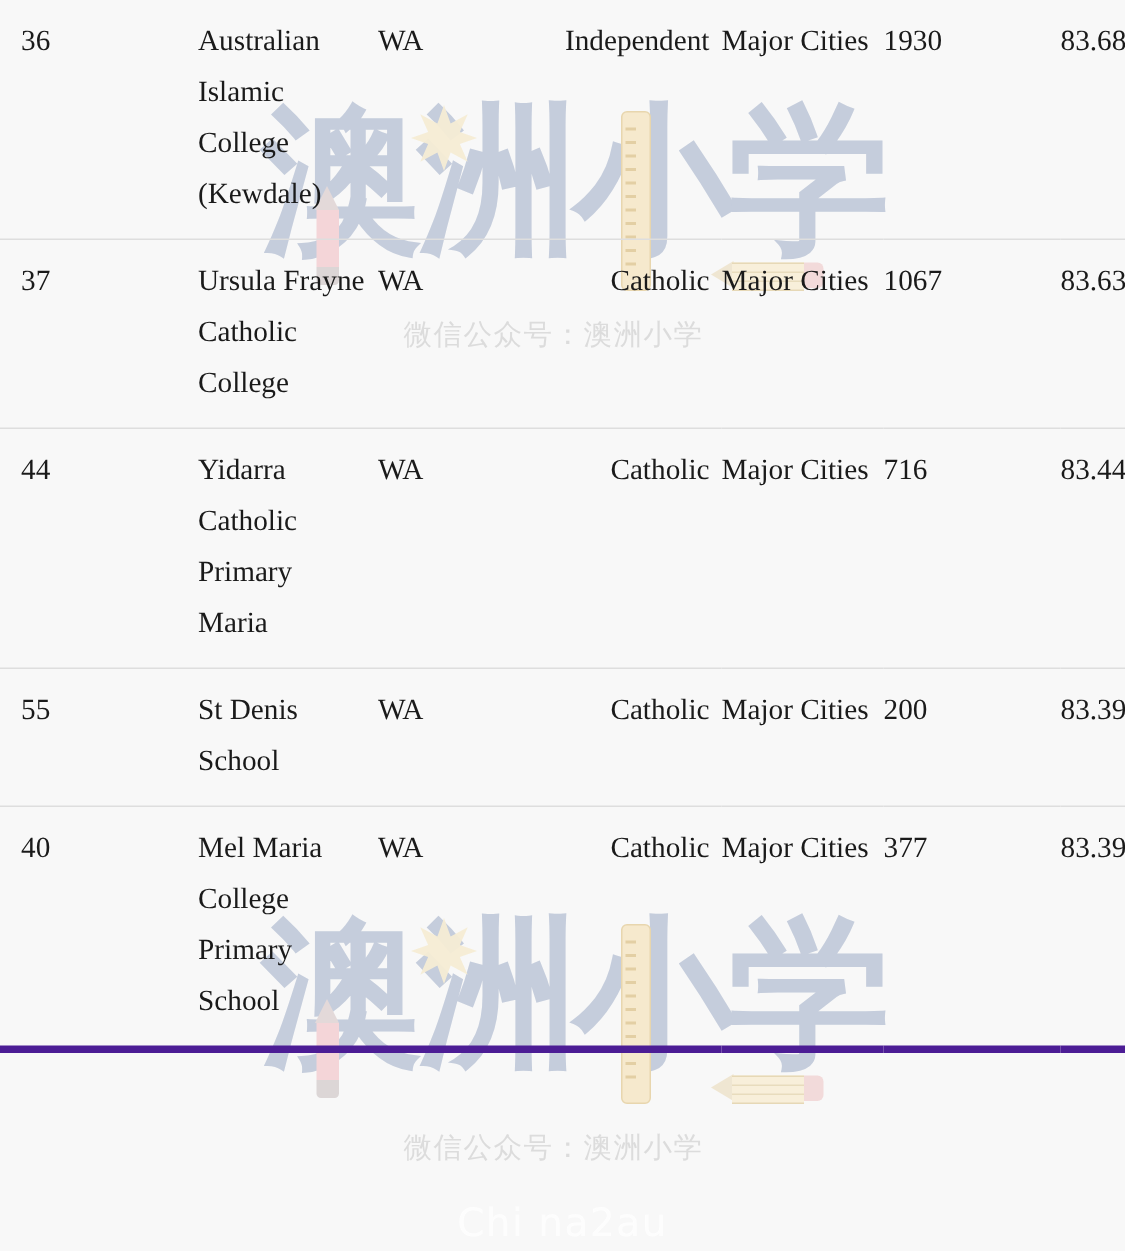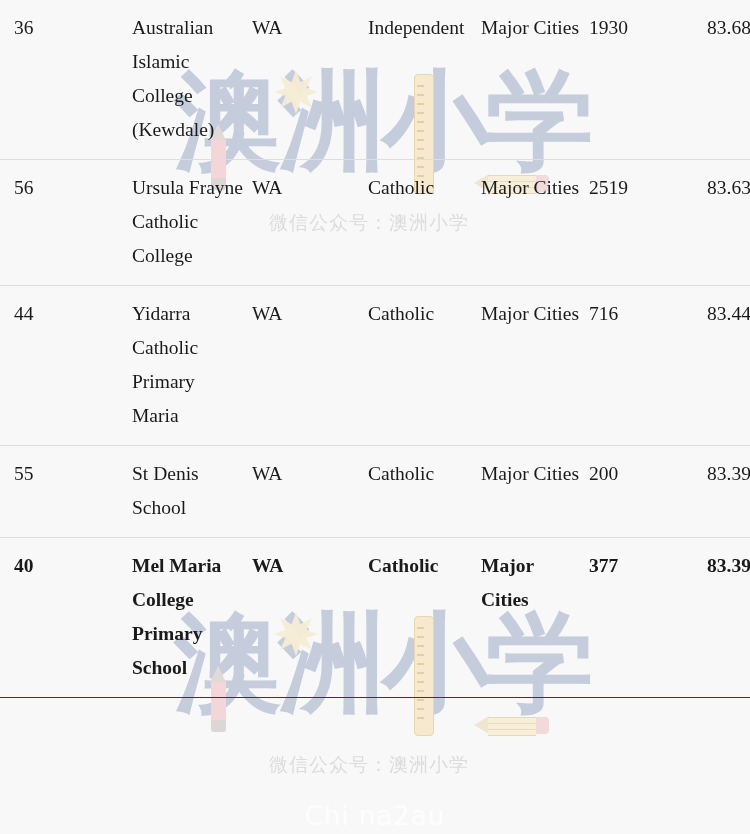--- a/index.html
+++ b/index.html
@@ -186,26 +186,26 @@
   table.rank-table td {
     vertical-align: top;
     padding: 11px 8px 12px 0;
     border-bottom: 1px solid #dedede;
     background: transparent;
     line-height: 34px;
     word-wrap: break-word;
     overflow-wrap: break-word;
   }
   tr.row-first > td { border-top: none; }
-  tr:last-child > td { border-bottom: 1px solid #4c1d95; font-weight: bold; }
+  tr:last-child > td { border-bottom: 5px solid #4c1d95; }
 
   .c-rank   { width: 110px; padding-left: 14px !important; }
   .c-name   { width: 112px; }
   .c-state  { width: 108px; }
-  .c-sector { width: 105px; }
+  .c-sector { width: 105px; text-align: right; }
   .c-region { width: 100px; }
   .c-enrol  { width: 110px; }
   .c-score  { width: 105px; text-align: left; padding-left: 2px; }
 
   .cell-inner { display: block; }
 </style>
 </head>
 <body>
 
 <div id="table-wrap">
@@ -296,36 +296,36 @@
         <td class="c-enrol">
             <span class="cell-inner">1930</span>
           </td>
         <td class="c-score">
             <span class="cell-inner">83.68%</span>
           </td>
       </tr>
 
       <tr>
         <td class="c-rank">
-            <span class="cell-inner">56</span>
+            <span class="cell-inner">37</span>
           </td>
         <td class="c-name">
             <span class="cell-inner">Ursula Frayne Catholic College</span>
           </td>
         <td class="c-state">
             <span class="cell-inner">WA</span>
           </td>
         <td class="c-sector">
             <span class="cell-inner">Catholic</span>
           </td>
         <td class="c-region">
             <span class="cell-inner">Major Cities</span>
           </td>
         <td class="c-enrol">
-            <span class="cell-inner">2519</span>
+            <span class="cell-inner">1067</span>
           </td>
         <td class="c-score">
             <span class="cell-inner">83.63%</span>
           </td>
       </tr>
 
       <tr>
         <td class="c-rank">
             <span class="cell-inner">44</span>
           </td>

